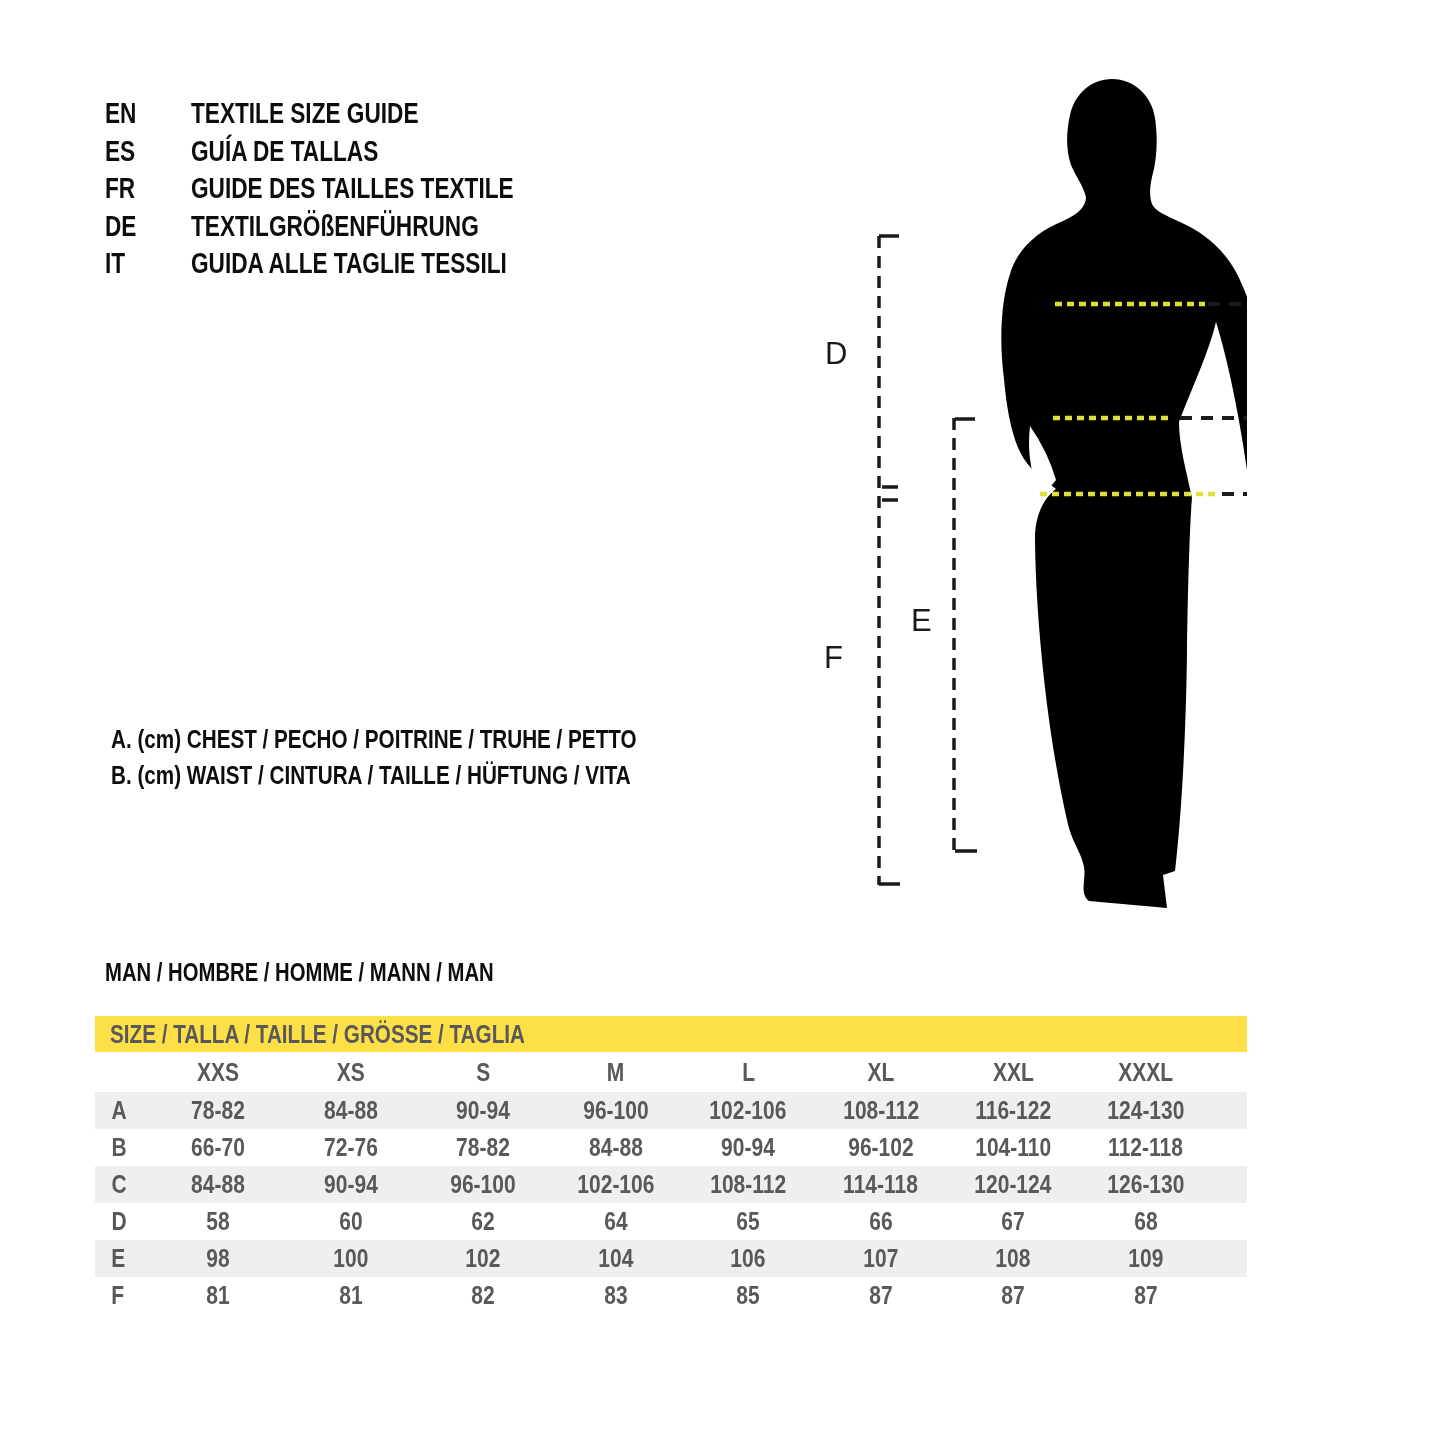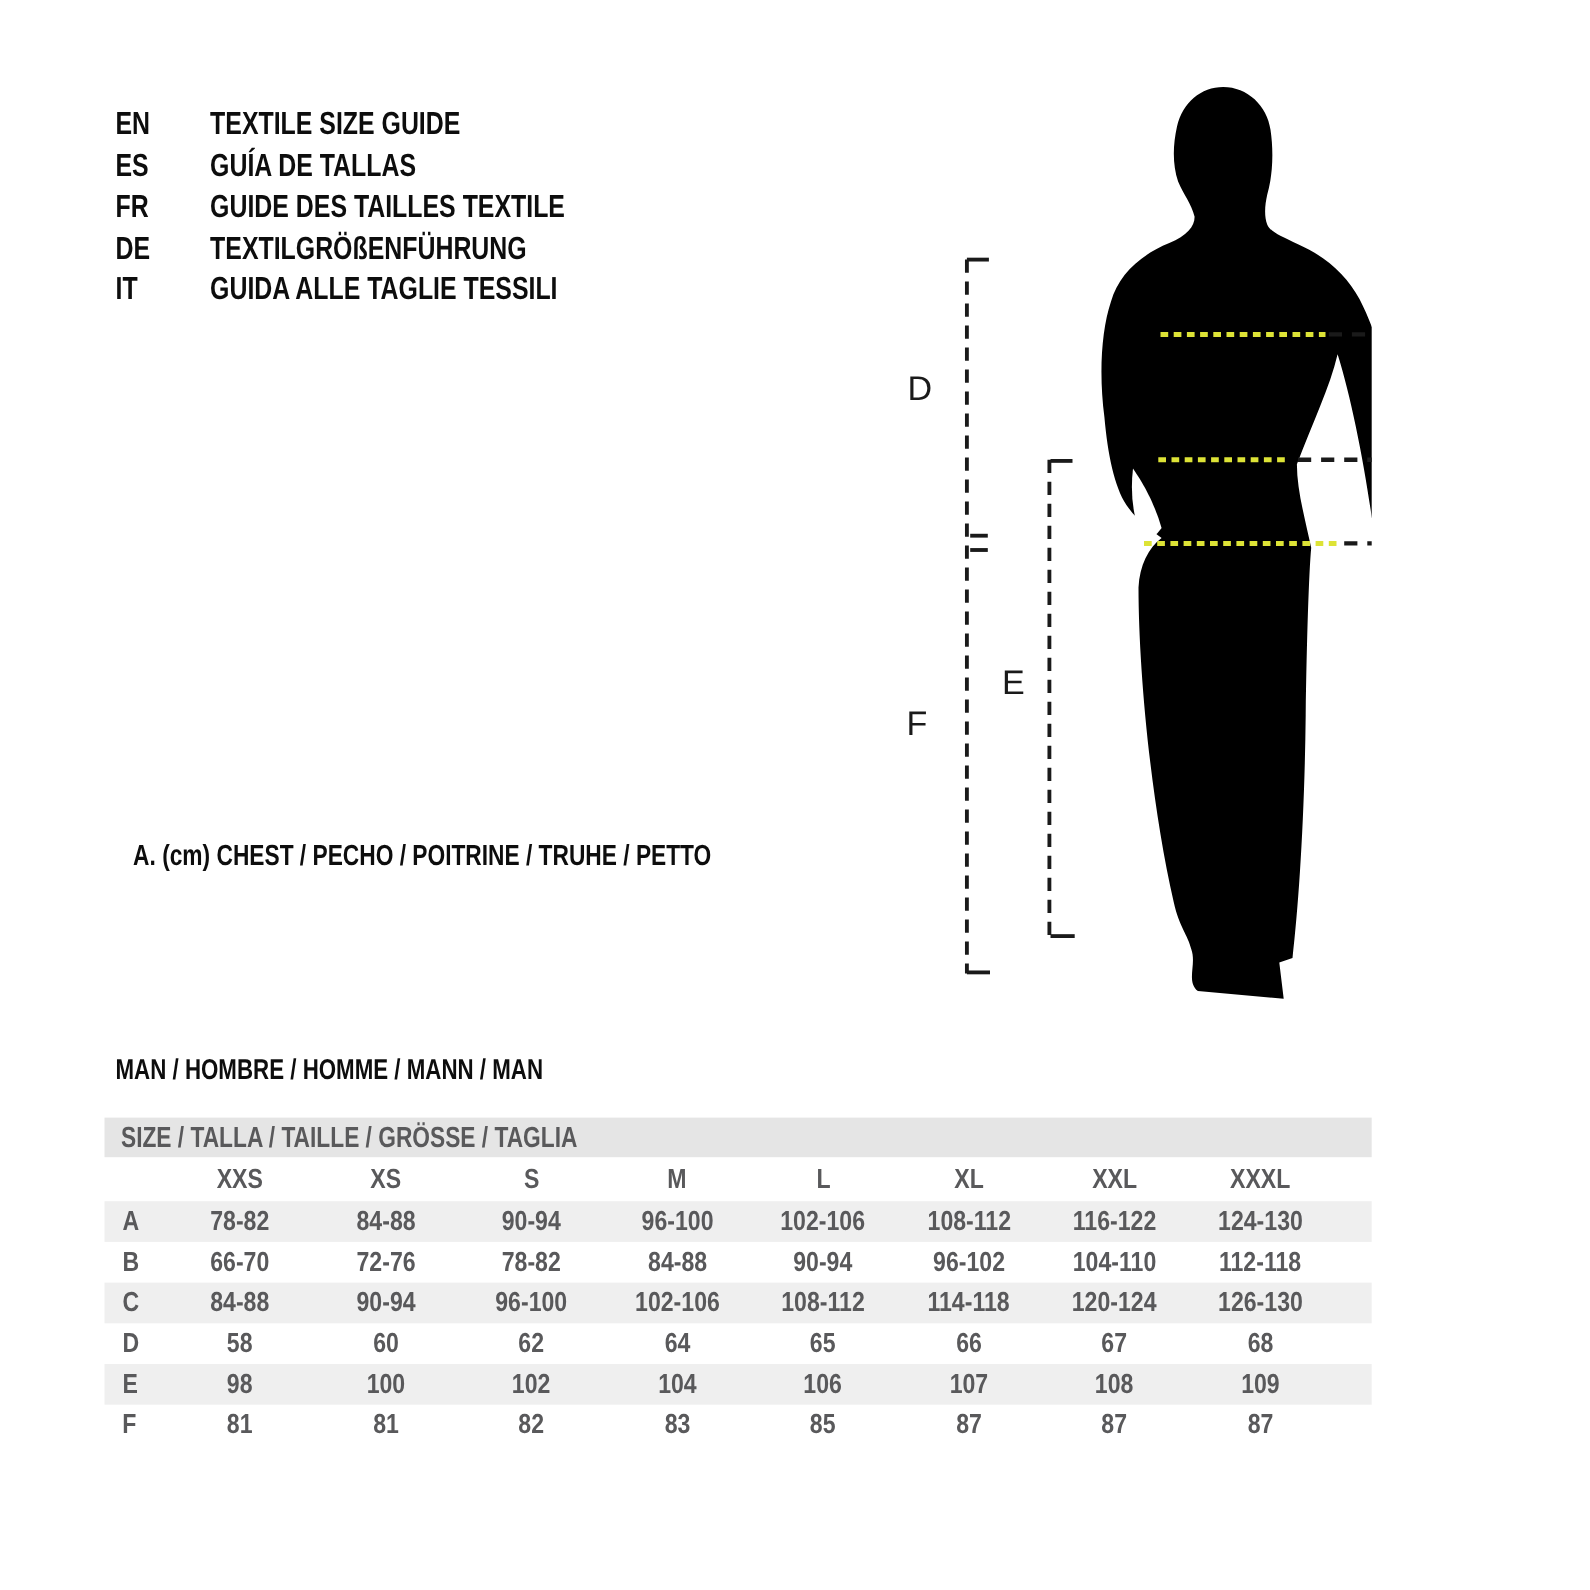--- a/index.html
+++ b/index.html
@@ -14,30 +14,30 @@
   .lang-block{position:absolute;left:105px;top:95px;}
   .lang-row{position:relative;height:37.5px;}
   .lang-code{position:absolute;left:0;top:0;line-height:37.5px;font-size:29px;font-weight:bold;}
   .lang-title{position:absolute;left:86px;top:0;line-height:37.5px;font-size:29px;font-weight:bold;}
 
   
   .figure-svg{position:absolute;left:0;top:0;width:1445px;height:945px;}
   .fig-label{font-family:"Liberation Sans", sans-serif;font-size:31px;fill:#1a1a1a;}
 
   
-  .legend{position:absolute;left:121px;top:721px;margin-top:38px;}
+  .legend{position:absolute;left:111px;top:721px;}
   .legend-row{height:36.4px;line-height:36.4px;font-size:26.5px;font-weight:bold;}
 
   
   .category{position:absolute;left:105px;top:954px;height:37px;line-height:37px;
             font-size:26px;font-weight:bold;}
 
   
   .size-table{position:absolute;left:95px;top:1016px;width:1255px;color:#59595b;}
-  .table-bar{height:36px;line-height:36px;background:#e5e5e5;padding-left:15px;
+  .table-bar{height:36px;line-height:36px;background:#fde047;padding-left:15px;
              font-size:26.5px;font-weight:bold;color:#59595b;}
   .t-row{display:grid;grid-template-columns:57px repeat(8,132.5px) 1fr;align-items:center;}
   .t-head{height:40px;font-size:25px;font-weight:bold;}
   .t-data{height:37px;font-size:25px;font-weight:bold;}
   .t-stripe{background:#efefef;}
   .t-cell{text-align:center;}
   .t-label{text-align:left;padding-left:15px;}
 </style>
 </head>
 <body>
@@ -129,20 +129,21 @@
     <text class="fig-label" x="824" y="668">F</text>
 
     <line x1="954" y1="418" x2="954" y2="851" stroke="#1a1a1a" stroke-width="3.5" stroke-dasharray="12 8"></line>
     <line x1="955" y1="419" x2="975" y2="419" stroke="#1a1a1a" stroke-width="3.5"></line>
     <line x1="955" y1="851" x2="977" y2="851" stroke="#1a1a1a" stroke-width="3.5"></line>
     <text class="fig-label" x="911" y="631">E</text>
   </svg>
 
   <div class="legend">
     <div class="legend-row"><span class="cond">A. (cm) CHEST / PECHO / POITRINE / TRUHE / PETTO</span></div>
+    <div class="legend-row"><span class="cond">B. (cm) WAIST / CINTURA / TAILLE / HÜFTUNG / VITA</span></div>
   </div>
 
   <div class="category">
     <span class="cond">MAN / HOMBRE / HOMME / MANN / MAN</span>
   </div>
 
   <div class="size-table">
     <div class="table-bar">
       <span class="cond">SIZE / TALLA / TAILLE / GRÖSSE / TAGLIA</span>
     </div>

